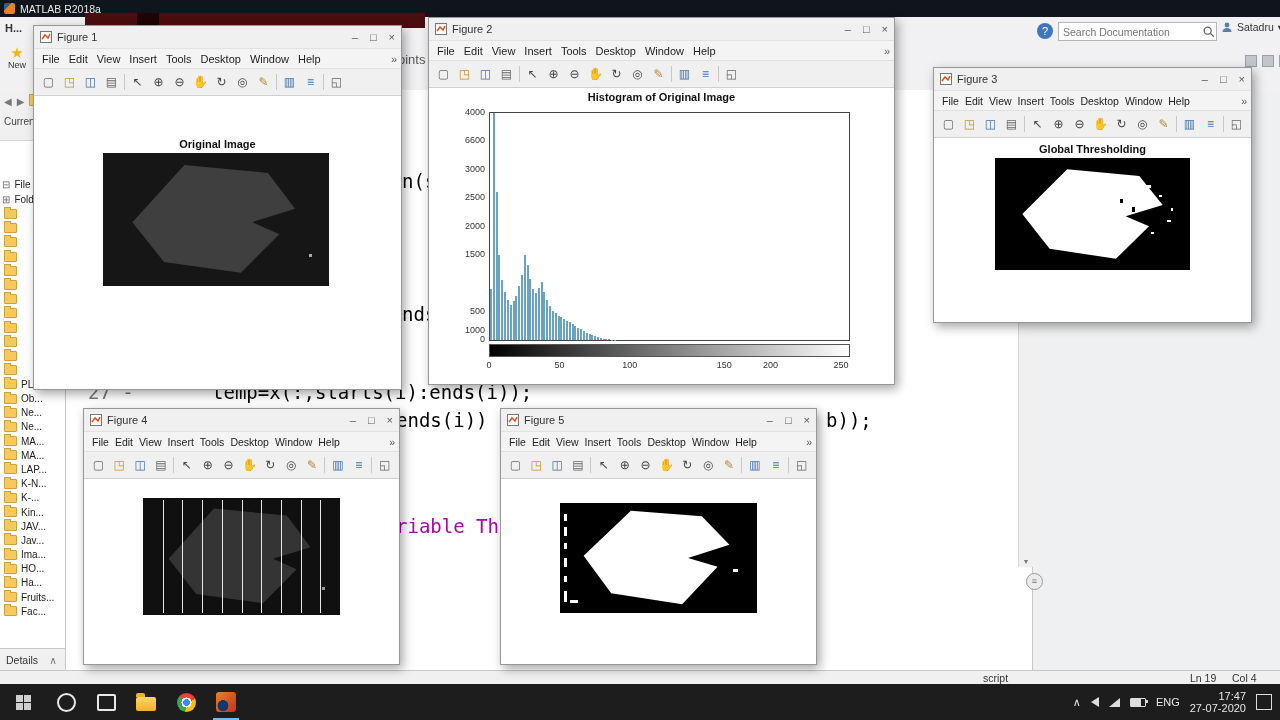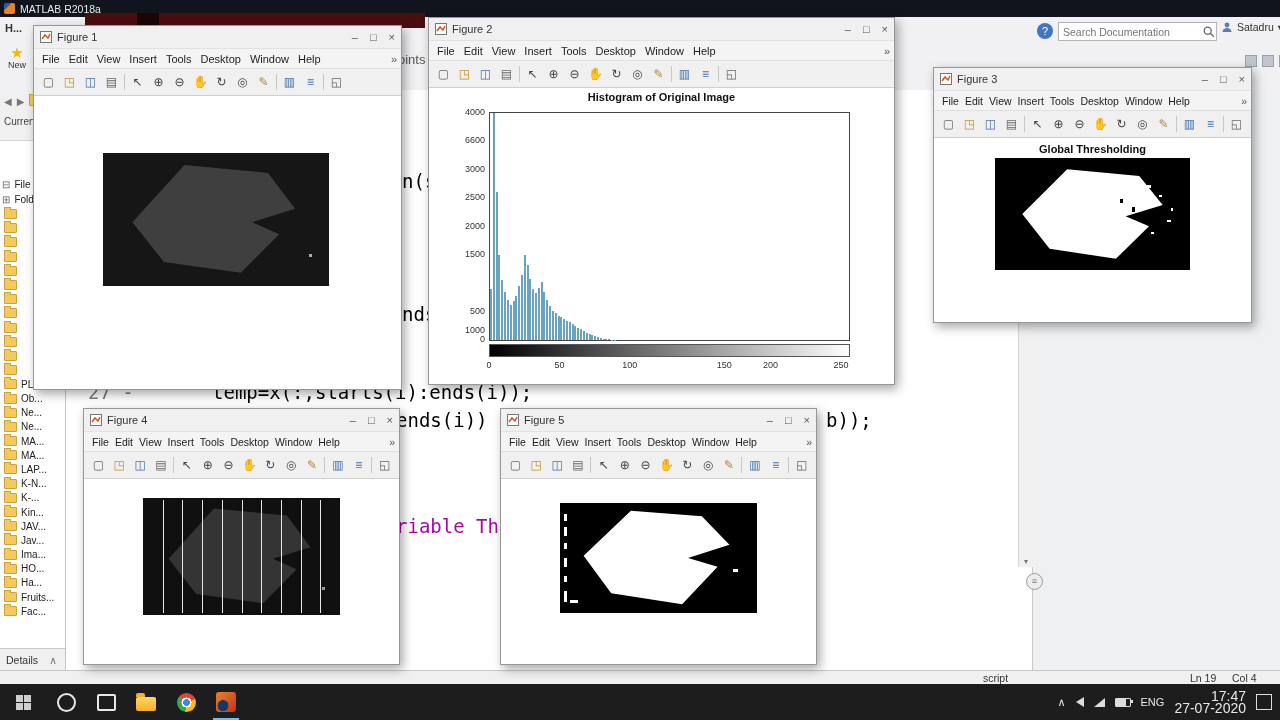--- a/index.html
+++ b/index.html
@@ -69,21 +69,21 @@
   .chrome-ico{width:19px;height:19px;border-radius:50%;
     background:radial-gradient(circle,#4285f4 0 26%,#fff 27% 37%,transparent 38%),
     conic-gradient(from -50deg,#ea4335 0 33%,#fbbc05 33% 66%,#34a853 66% 100%);}
   .matlab-ico{width:20px;height:20px;border-radius:3px;
     background:radial-gradient(circle at 35% 68%,#13386b 0 28%,transparent 30%),linear-gradient(135deg,#e8822a,#c2331c);}
   .tray{margin-left:auto;display:flex;align-items:center;gap:10px;padding-right:8px;color:#e8e8e8;font-size:11px;}
   .spk{width:0;height:0;border-top:5px solid transparent;border-bottom:5px solid transparent;border-right:8px solid #ddd;}
   .net{width:0;height:0;border-left:11px solid transparent;border-bottom:9px solid #ddd;}
   .bat{width:14px;height:7px;border:1px solid #ddd;border-radius:1px;background:linear-gradient(to right,#ddd 0 70%,transparent 70%);position:relative;}
   .bat::after{content:"";position:absolute;right:-3px;top:1px;width:2px;height:3px;background:#ddd;}
-  .clock{text-align:right;font-size:14px;line-height:12px;}
+  .clock{text-align:right;font-size:11px;line-height:12px;}
   .action-center{width:14px;height:14px;border:1px solid #ddd;}
   
   .figwin{position:absolute;background:#f0f0f0;border:1px solid #979797;box-shadow:3px 4px 10px rgba(0,0,0,.35);
     z-index:10;display:flex;flex-direction:column;box-sizing:border-box;}
   .fig-titlebar{height:22px;display:flex;align-items:center;gap:5px;padding:0 6px;font-size:11px;color:#333;flex:0 0 auto;}
   .fig-controls{margin-left:auto;display:flex;gap:12px;color:#555;font-size:11px;}
   .fig-menubar{height:19px;display:flex;align-items:center;gap:9px;padding:0 8px;font-size:11px;color:#222;
     background:#f4f4f4;border-top:1px solid #e2e2e2;position:relative;flex:0 0 auto;}
   .figwin.small .fig-menubar{gap:6px;font-size:10.5px;}
   .menu-more{position:absolute;right:4px;color:#555;}
@@ -387,20 +387,21 @@
       <span class="tb-icon" style="color: rgb(68, 68, 68);">↻</span>
       <span class="tb-icon" style="color: rgb(68, 68, 68);">◎</span>
       <span class="tb-icon" style="color: rgb(179, 131, 47);">✎</span>
       <span class="tb-sep"></span>
       <span class="tb-icon" style="color: rgb(63, 111, 176);">▥</span>
       <span class="tb-icon" style="color: rgb(63, 111, 176);">≡</span>
       <span class="tb-sep"></span>
       <span class="tb-icon" style="color: rgb(102, 102, 102);">◱</span>
     </div>
   <div class="fig-content">
+    <div class="plot-title" style="top:42px">Original Image</div>
     <div class="img-frame" style="left: 69px; top: 57px; width: 226px; height: 133px; background: rgb(22, 22, 22);">
       <svg viewBox="0 0 100 100" preserveAspectRatio="none">
           <polygon points="13,52 36,9 73,15 85,42 66,52 78,61 61,90 27,82" fill="#3f3f3f"></polygon>
         </svg>
     <div class="speckle" style="left: 91%; top: 76%; width: 1.6%; height: 2.4%; background: rgb(170, 170, 170);"></div>
       </div>
   </div>
 </div>
 
 <div class="figwin" style="left:428px;top:17px;width:467px;height:368px">

